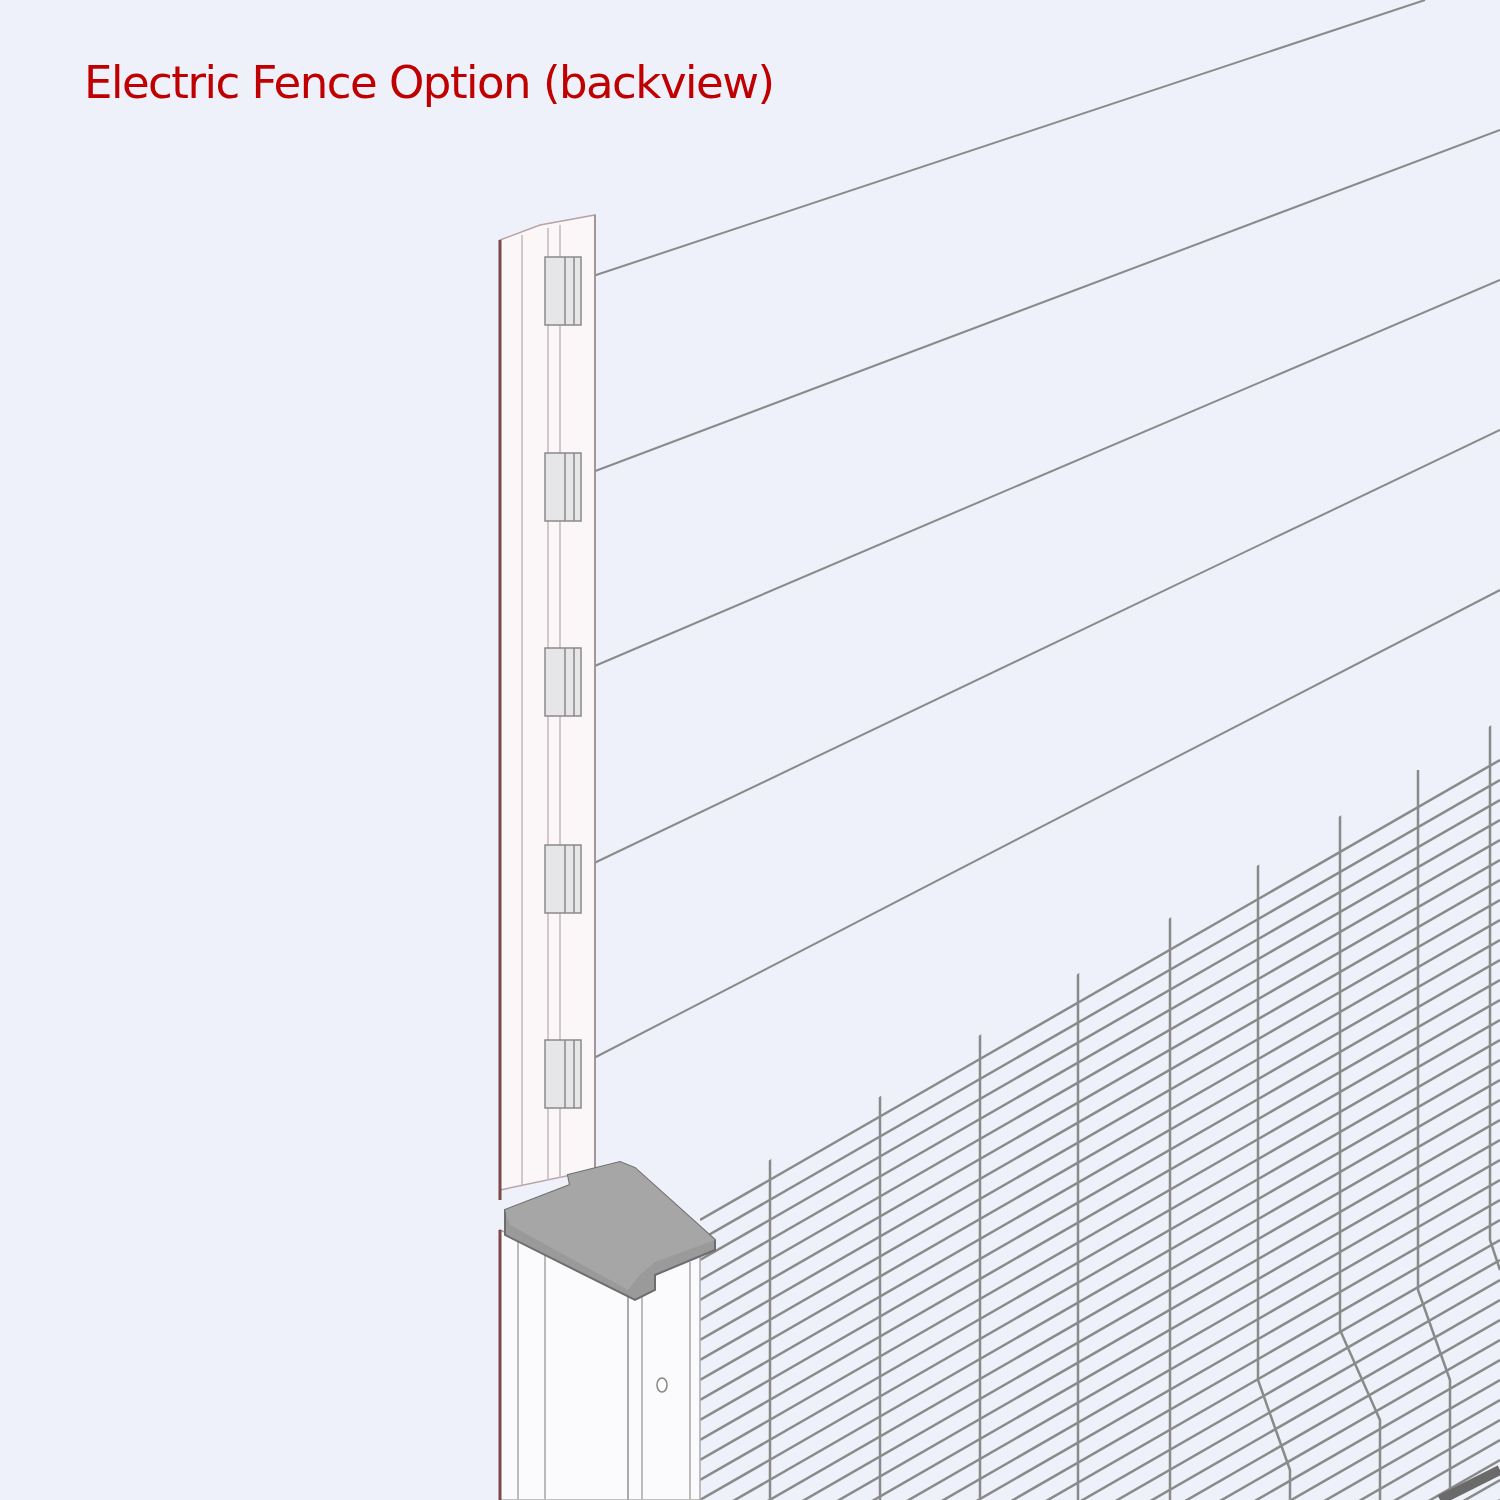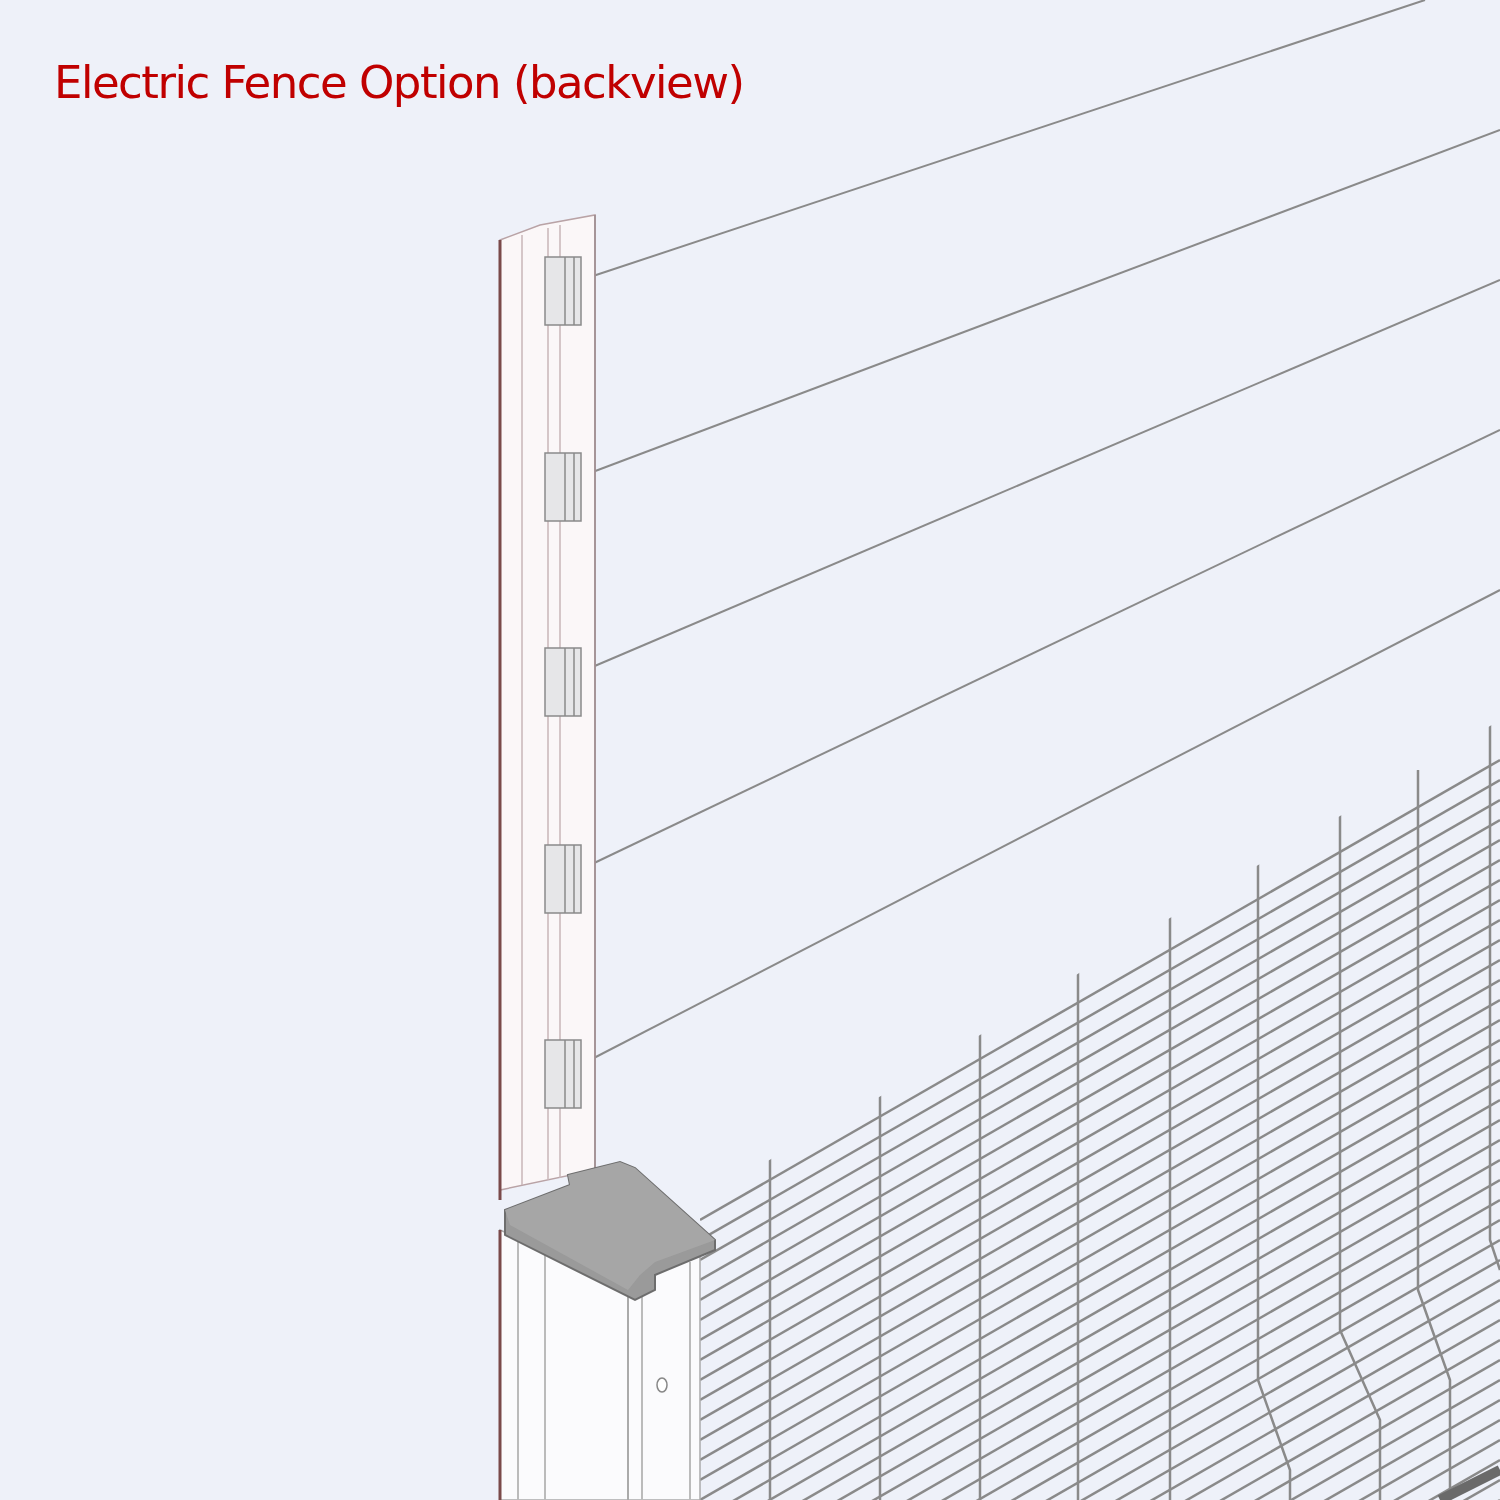--- a/index.html
+++ b/index.html
@@ -3,21 +3,21 @@
 <meta charset="utf-8">
 <style>
   html, body { margin: 0; padding: 0; }
   body {
     width: 1500px; height: 1500px; overflow: hidden;
     background: #eef1f9;
     position: relative;
     font-family: "DejaVu Sans", sans-serif;
   }
   .title {
-    position: absolute; left: 54px; top: 56px;
+    position: absolute; left: 84px; top: 56px;
     font-family: "DejaVu Sans", sans-serif;
     font-size: 45px; letter-spacing: -1.5px;
     color: #c00000;
     white-space: nowrap;
   }
   svg.drawing { position: absolute; left: 0; top: 0; }
 </style>
 </head>
 <body>
 

